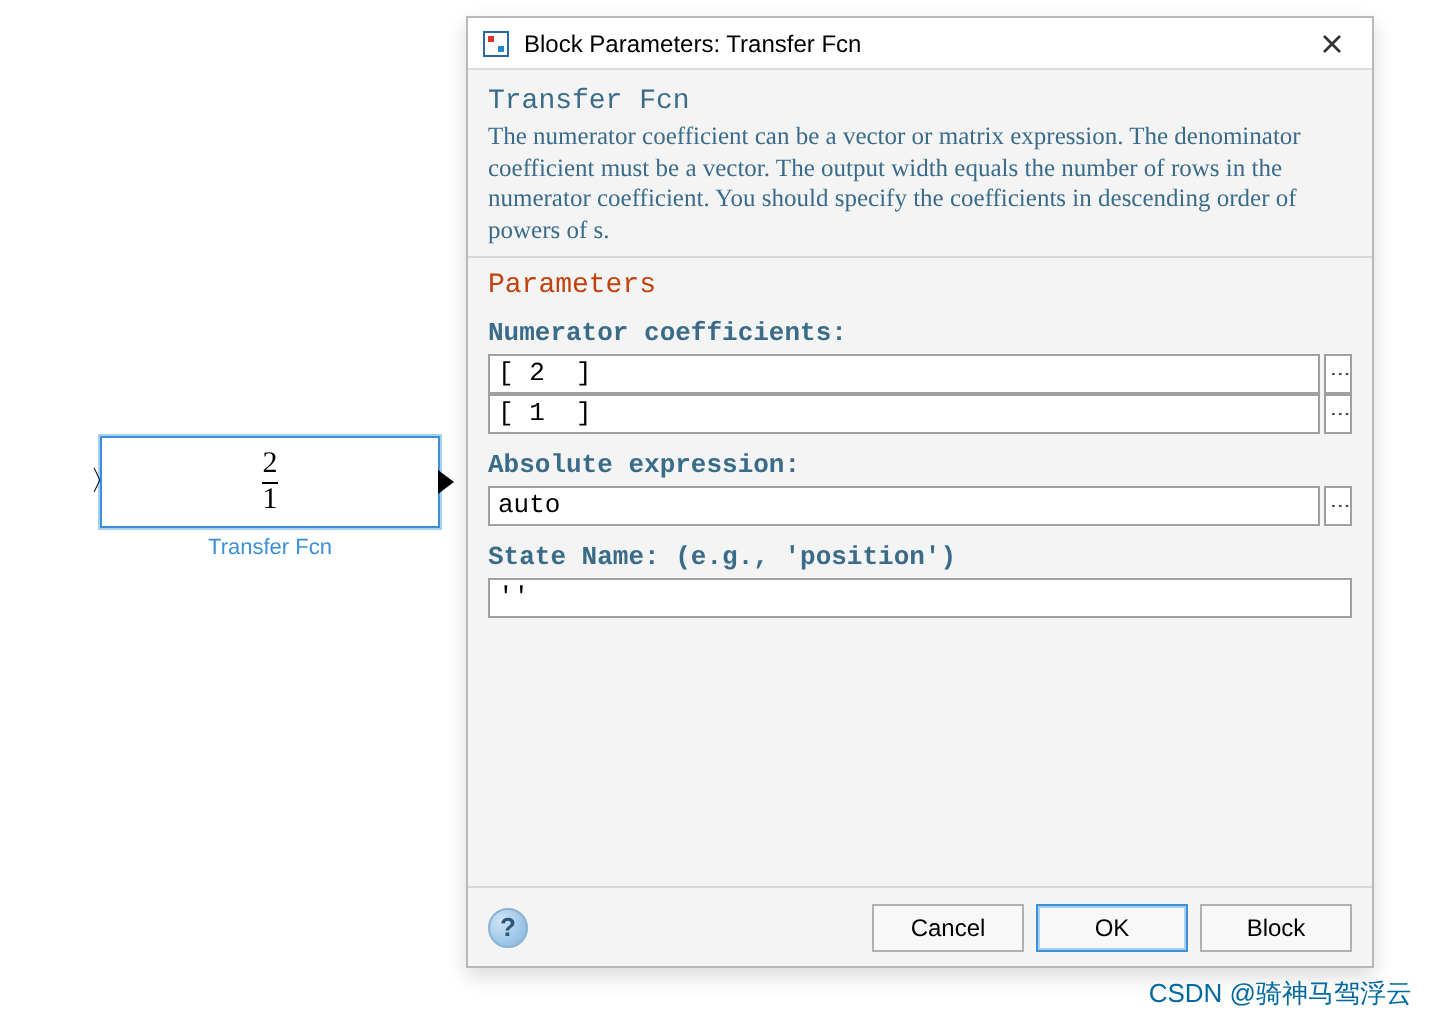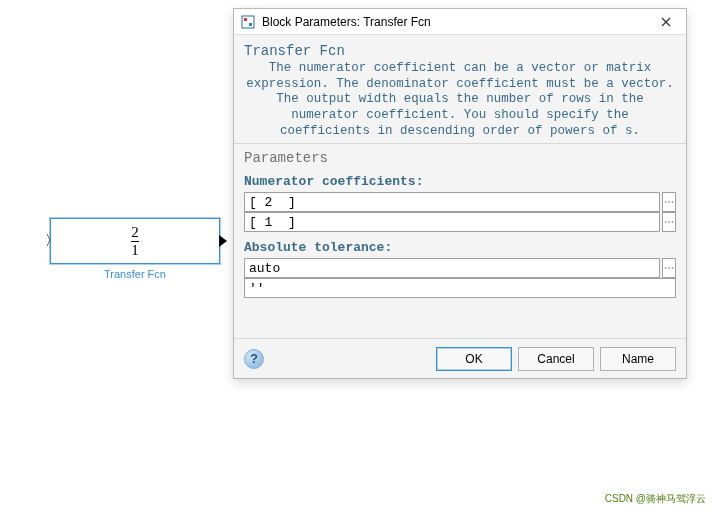--- a/index.html
+++ b/index.html
@@ -30,21 +30,21 @@
     width: 0; height: 0;
     border-left: 8px solid #000;
     border-top: 6px solid transparent;
     border-bottom: 6px solid transparent;
   }
   .block-caption { text-align: center; margin-top: 4px; font-size: 11px; color: #3a8fd6; }
 
   
   .dialog {
     position: absolute; left: 233px; top: 8px;
-    width: 454px; height: 371px;
+    width: 454px; height: 476px;
     border: 1px solid #b8b8b8;
     background: #f4f4f4;
     display: flex; flex-direction: column;
     box-shadow: 0 4px 10px rgba(0,0,0,0.15);
   }
   .titlebar {
     height: 26px; background: #fff;
     border-bottom: 1px solid #dcdcdc;
     display: flex; align-items: center;
     padding: 0 2px 0 6px;
@@ -59,28 +59,27 @@
     display: flex; align-items: center; justify-content: center;
     cursor: pointer; font-size: 14px;
   }
 
   .body { flex: 1; padding: 6px 10px 0 10px; overflow: hidden; }
   .section-title {
     font-family: "Courier New", monospace; font-size: 14px;
     color: #3a6c8a; margin: 2px 0 2px 0;
   }
   .desc {
-    font-family: Liberation Mono, monospace; font-size: 12.5px;
+    font-family: Liberation Serif, serif; font-size: 12.5px;
     color: #3a6c8a; line-height: 1.25;
-    text-align: center;
   }
   hr.sep { border: none; border-top: 1px solid #d8d8d8; margin: 4px -10px 6px -10px; }
   .param-title {
     font-family: "Courier New", monospace; font-size: 14px;
-    color: #737373; margin-bottom: 6px;
+    color: #c2410c; margin-bottom: 6px;
   }
   .field-label {
     font-family: "Courier New", monospace; font-size: 13px;
     color: #3a6c8a; margin: 8px 0 3px 0; font-weight: bold;
   }
   .input-row { display: flex; gap: 2px; }
   .input-row input {
     flex: 1; height: 20px; border: 1px solid #a0a0a0;
     font-family: "Courier New", monospace; font-size: 13px;
     padding: 0 4px; background: #fff;
@@ -108,21 +107,21 @@
   .dlgbtn {
     width: 76px; height: 24px; margin-left: 6px;
     border: 1px solid #b0b0b0; background: #f8f8f8;
     font-size: 12px; cursor: pointer;
   }
   .dlgbtn.primary { border: 1px solid #3a8fd6; box-shadow: inset 0 0 0 1px #a9d0ef; }
   .dlgbtn.disabled { color: #999; cursor: default; }
 
   .watermark {
     position: absolute; right: 10px; bottom: 4px;
-    font-size: 10px; color: #4d7c0f;
+    font-size: 13px; color: #0369a1;
   }
 </style>
 </head>
 <body>
 
 <div class="block-area">
   <div class="block">
     <span class="port-in">〉</span>
     <div class="frac">
       <span class="num">2</span>
@@ -160,32 +159,33 @@
     <div class="input-row">
       <input type="text" value="[ 2  ]" style="">
       <div class="more-btn">⋮</div>
     </div>
 
     <div class="input-row">
       <input type="text" value="[ 1  ]" style="">
       <div class="more-btn">⋮</div>
     </div>
 
-    <div class="field-label">Absolute tolerance:</div>
+    <div class="field-label">Absolute expression:</div>
     <div class="input-row">
       <input type="text" value="auto" style="">
       <div class="more-btn">⋮</div>
     </div>
 
+    <div class="field-label">State Name: (e.g., 'position')</div>
     <div class="input-row">
       <input type="text" value="''" style="">
     </div>
   </div>
   <div class="footbar">
     <div class="help-icon">?</div>
     <div class="spacer"></div>
+    <button class="dlgbtn">Cancel</button>
     <button class="dlgbtn primary">OK</button>
-    <button class="dlgbtn">Cancel</button>
-    <button class="dlgbtn">Name</button>
+    <button class="dlgbtn">Block</button>
   </div>
 </div>
 
 <div class="watermark">CSDN @骑神马驾浮云</div>
 
 </body></html>

